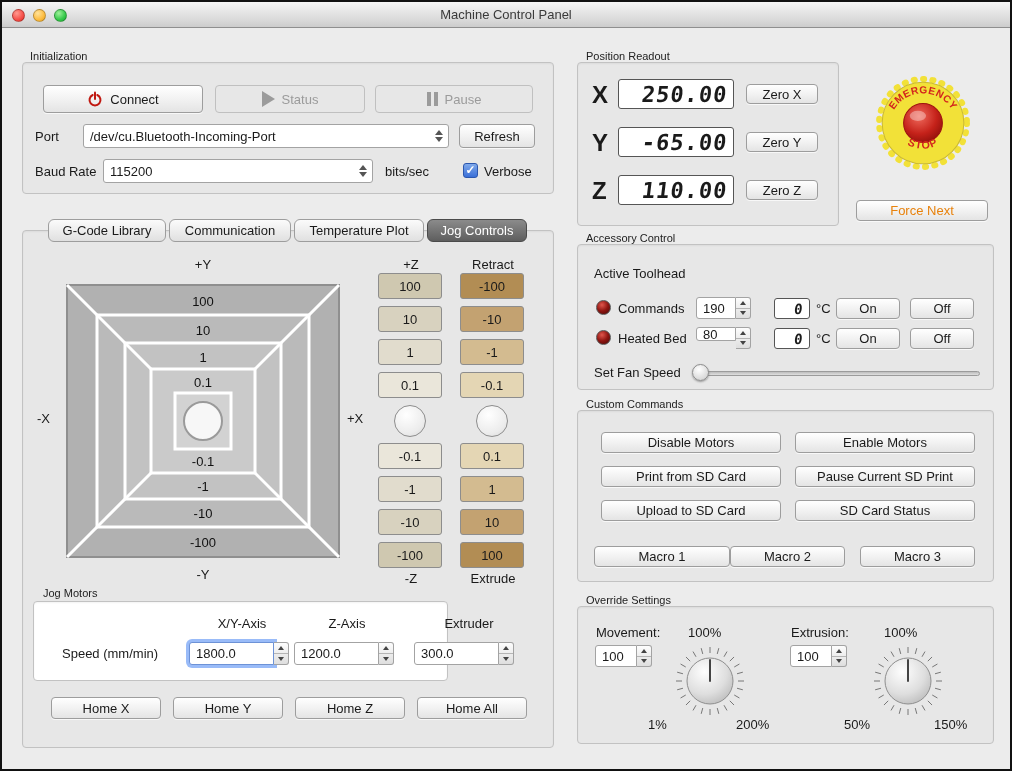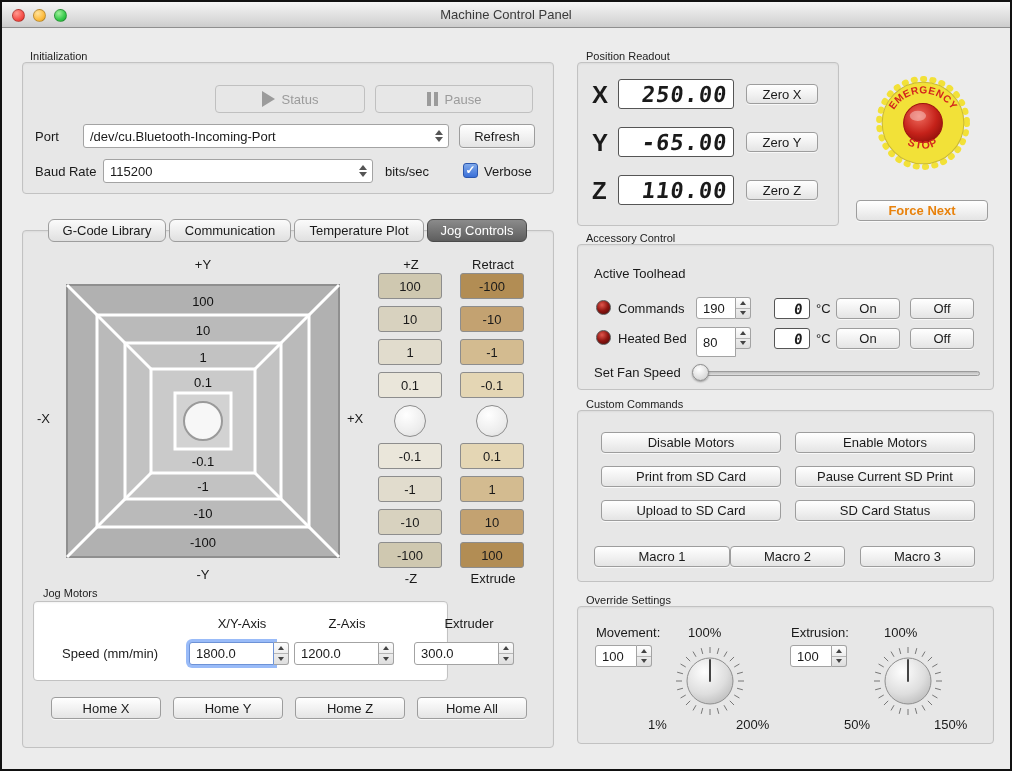--- a/index.html
+++ b/index.html
@@ -30,21 +30,21 @@
   }
   .lbl { position: absolute; font-size: 13px; color: #1a1a1a; white-space: nowrap; }
   
   .btn {
     position: absolute; display: flex; align-items: center; justify-content: center;
     background: linear-gradient(#ffffff, #f2f2f2 50%, #e4e4e4);
     border: 1px solid #9d9d9d; border-radius: 4px; font-size: 13px; color: #1a1a1a;
     box-shadow: 0 1px 0 rgba(255,255,255,.7); cursor: default; gap: 7px; white-space: nowrap;
   }
   .btn.disabled { background: #e7e7e7; color: #9b9b9b; border-color: #c0c0c0; box-shadow: none; }
-  .btn.orange { color: #e8820c; font-weight: bold; }
+  .btn.orange { color: #e8820c; }
   
   .field {
     position: absolute; display: flex; align-items: center;
     background: #fff; border: 1px solid #a3a3a3; border-radius: 3px;
     padding: 4px 6px; font-size: 13px; overflow: hidden; white-space: nowrap;
   }
   .combo { padding-right: 20px; }
   .updown { position: absolute; right: 5px; top: 50%; transform: translateY(-50%);
             display: flex; flex-direction: column; gap: 2px; }
   .tri-up { width: 0; height: 0; border-left: 4px solid transparent; border-right: 4px solid transparent; border-bottom: 5px solid #555; }
@@ -126,20 +126,27 @@
     <div class="lights">
       <div class="light red"></div>
       <div class="light yellow"></div>
       <div class="light green"></div>
     </div>
     <div class="wintitle">Machine Control Panel</div>
   </div>
 
   <div class="group-lbl" style="left:28px;top:48px">Initialization</div>
   <div class="box" style="left:20px;top:60px;width:532px;height:132px">
+    <div class="btn" style="left:20px;top:22px;width:160px;height:28px">
+      <svg width="16" height="16" viewBox="0 0 16 16">
+        <path d="M 5.7 4.0 A 5.5 5.5 0 1 0 10.3 4.0" fill="none" stroke="#c01810" stroke-width="2" stroke-linecap="round"></path>
+        <line x1="8" y1="1.5" x2="8" y2="8" stroke="#c01810" stroke-width="2" stroke-linecap="round"></line>
+      </svg>
+      <span>Connect</span>
+    </div>
     <div class="btn disabled" style="left:192px;top:22px;width:150px;height:28px">
       <span style="width:0;height:0;border-top:8px solid transparent;border-bottom:8px solid transparent;border-left:13px solid #9b9b9b"></span>
       <span>Status</span>
     </div>
     <div class="btn disabled" style="left:352px;top:22px;width:158px;height:28px">
       <span style="display:flex;gap:3px">
         <span style="width:4px;height:14px;background:#9b9b9b"></span>
         <span style="width:4px;height:14px;background:#9b9b9b"></span>
       </span>
       <span>Pause</span>
@@ -395,21 +402,21 @@
     <div class="lbl" style="left:238px;top:56px">°C</div>
     <div class="btn" style="left:258px;top:53px;width:64px;height:21px">
         <span>On</span>
       </div>
     <div class="btn" style="left:332px;top:53px;width:64px;height:21px">
         <span>Off</span>
       </div>
 
     <div class="led" style="left:18px;top:85px"></div>
     <div class="lbl" style="left:40px;top:86px">Heated Bed</div>
-    <div class="field" style="left:118px;top:82px;width:40px;height:30px;border-radius:3px 0 0 3px">
+    <div class="field" style="left:118px;top:82px;width:40px;height:14px;border-radius:3px 0 0 3px">
         <span>80</span>
       </div>
     <div class="stepper" style="left:158px;top:82px;height:22px">
         <span>
           <i class="t-up"></i>
         </span>
         <span>
           <i class="t-dn"></i>
         </span>
       </div>

